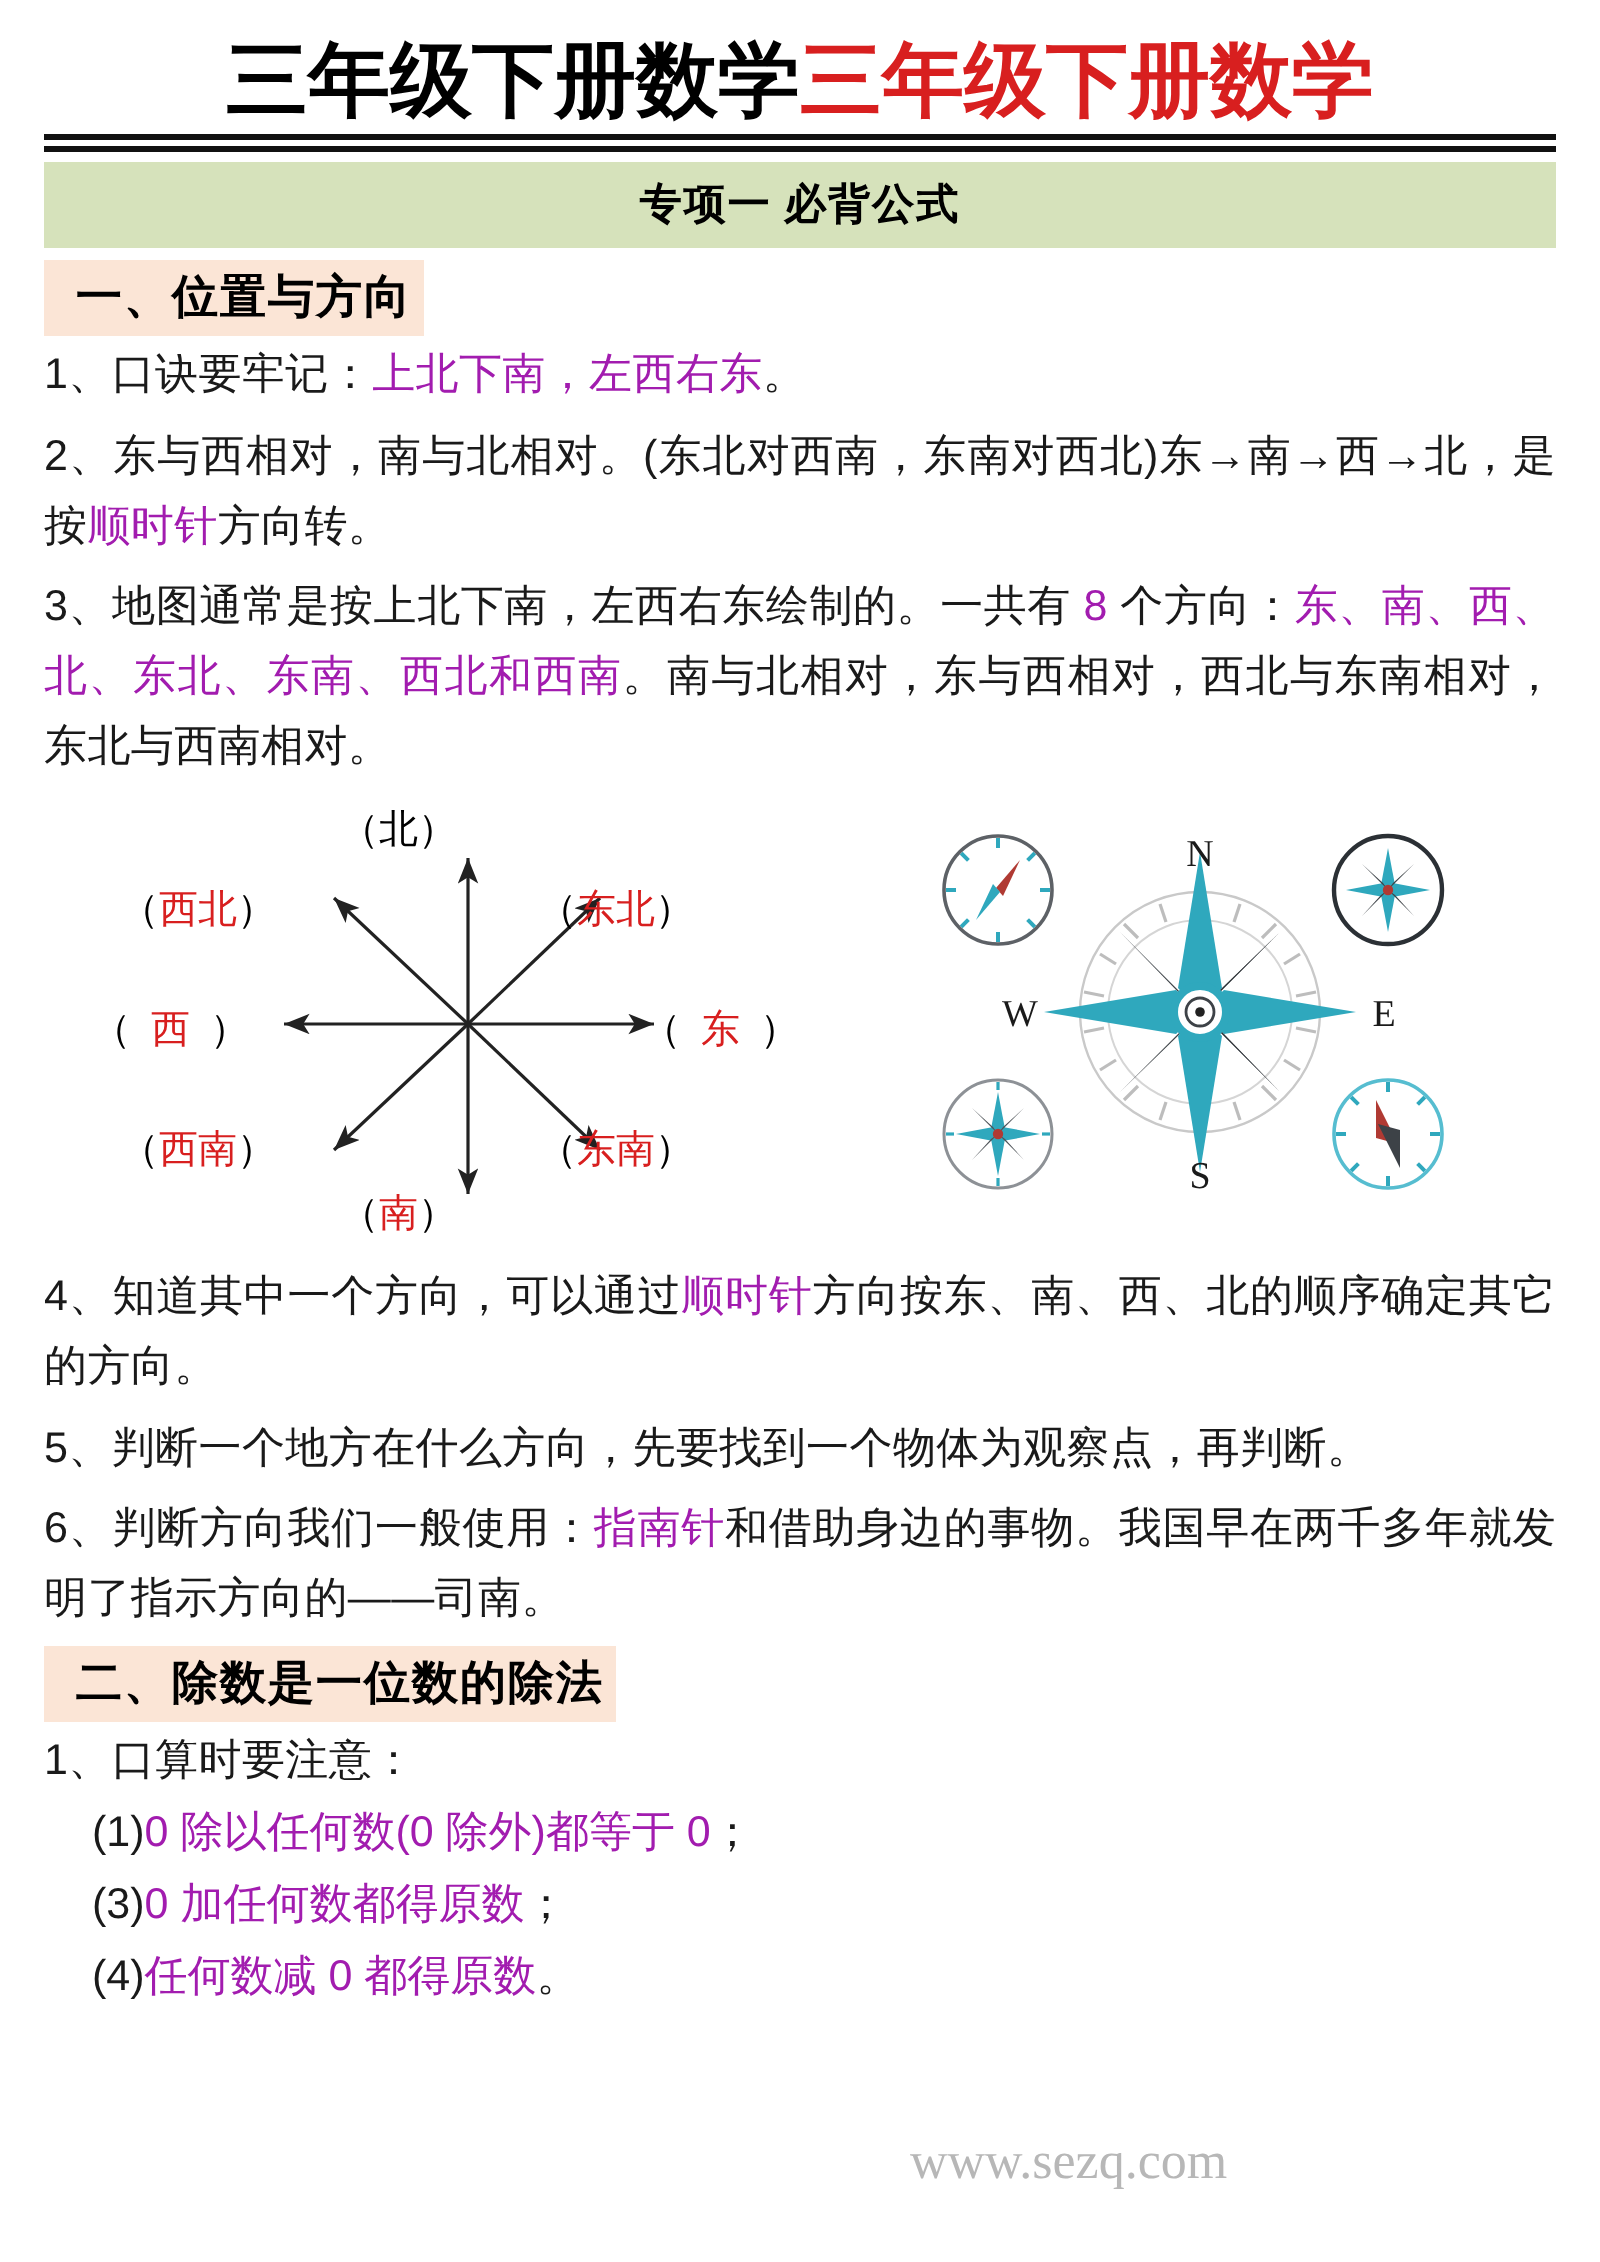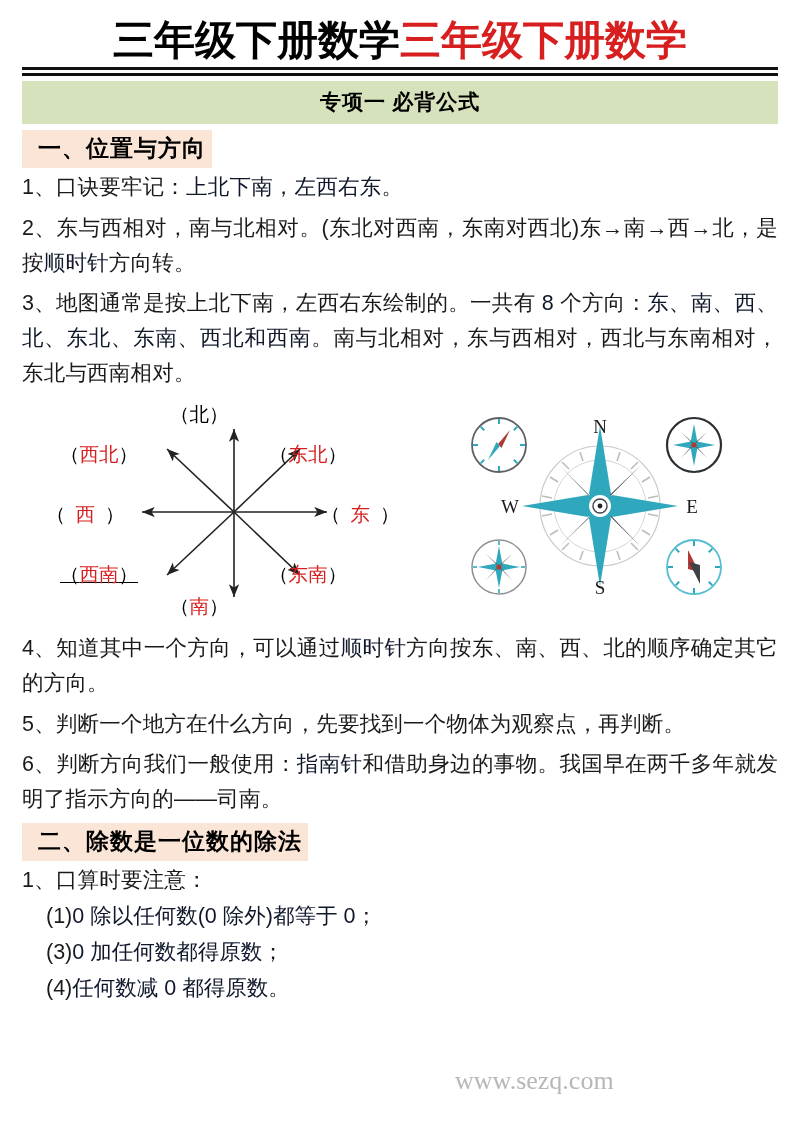--- a/index.html
+++ b/index.html
@@ -73,21 +73,21 @@
   
   .para {
     font-size: 21.5px;
     line-height: 1.62;
     color: #1a1a1a;
     margin-top: 6px;
     text-align: justify;
     letter-spacing: 0.2px;
   }
   .para.tight { margin-top: 2px; }
-  .r { color: #0f172a; }
+  .r { color: #a21caf; }
 
   
   .figures {
     position: relative;
     height: 218px;
     margin-top: 16px;
   }
 
   
   .dirfig {
@@ -183,21 +183,21 @@
         <div class="dirlabel" style="left:86px; top:-6px;"><span>（</span><span class="vb">北</span><span>）</span></div>
 
         <div class="dirlabel" style="left:-24px; top:34px;"><span>（</span><span class="v">西北</span><span>）</span></div>
 
         <div class="dirlabel" style="left:185px; top:34px;"><span>（</span><span class="v">东北</span><span>）</span></div>
 
         <div class="dirlabel" style="left:-38px; top:94px;"><span>（</span><span class="v" style="padding:0 10px;">西</span><span>）</span></div>
 
         <div class="dirlabel" style="left:237px; top:94px;"><span>（</span><span class="v" style="padding:0 10px;">东</span><span>）</span></div>
 
-        <div class="dirlabel" style="left:-24px; top:154px;text-decoration:underline;"><span>（</span><span class="v">西南</span><span>）</span></div>
+        <div class="dirlabel" style="left:-24px; top:154px;"><span>（</span><span class="v">西南</span><span>）</span></div>
 
         <div class="dirlabel" style="left:185px; top:154px;"><span>（</span><span class="v">东南</span><span>）</span></div>
 
         <div class="dirlabel" style="left:86px; top:186px;"><span>（</span><span class="v">南</span><span>）</span></div>
       </div>
 
       <div class="compassfig">
         <svg width="270" height="195" viewBox="0 0 270 195">
 
           <g transform="translate(138,97)">

